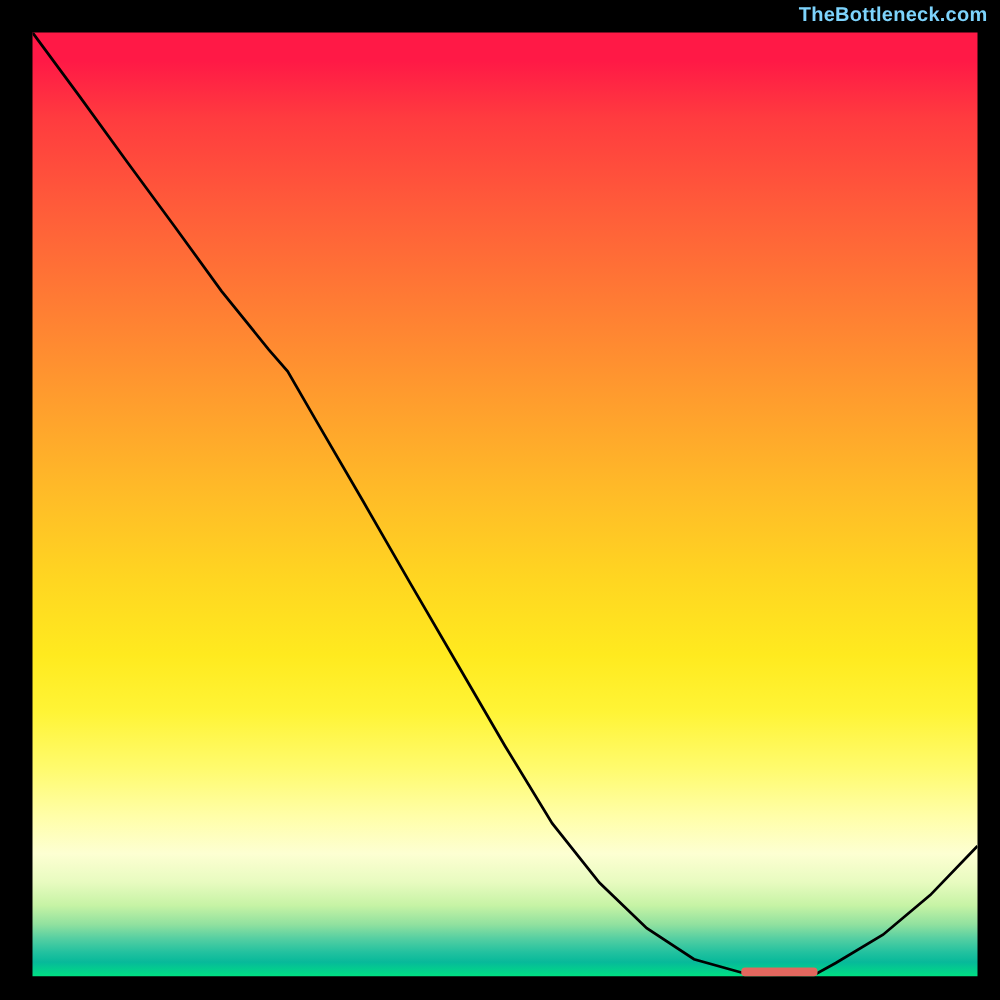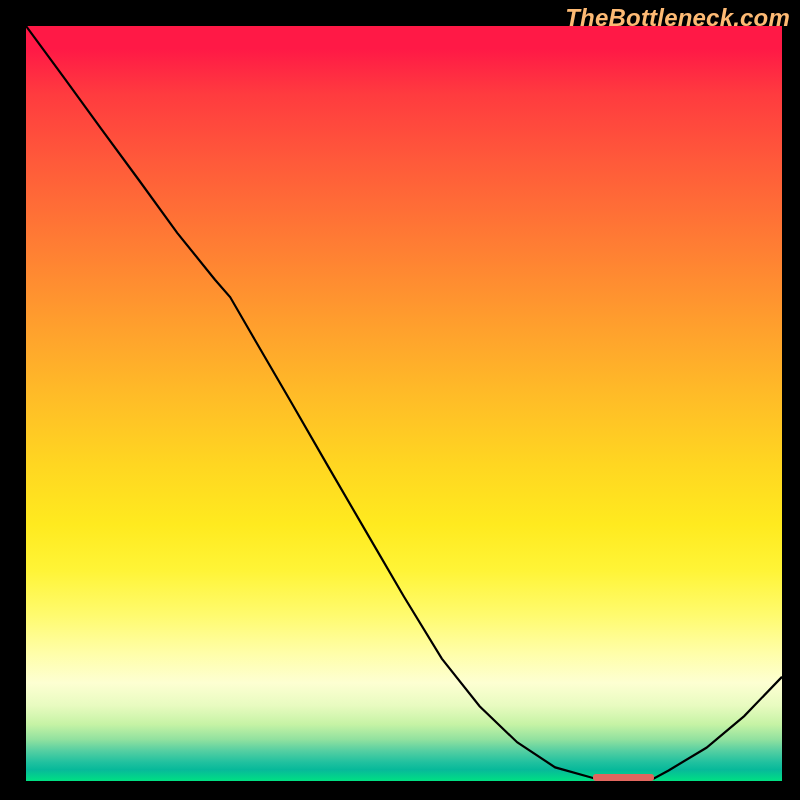--- a/index.html
+++ b/index.html
@@ -13,26 +13,25 @@
   }
   .wrap {
     position: relative;
     width: 800px;
     height: 800px;
   }
   .watermark {
     position: absolute;
     top: 4px;
     right: 10px;
-    color: #fdba74;
-    font-size: 24px;
+    color: #7dd3fc;
+    font-size: 16px;
     font-weight: 600;
     letter-spacing: 0.2px;
     z-index: 5;
-    font-style: italic;
   }
   .plot {
     position: absolute;
     left: 26px;
     top: 26px;
     width: 756px;
     height: 755px;
     background: linear-gradient(to bottom,
       #ff1946 0%,
       #ff1946 3%,

